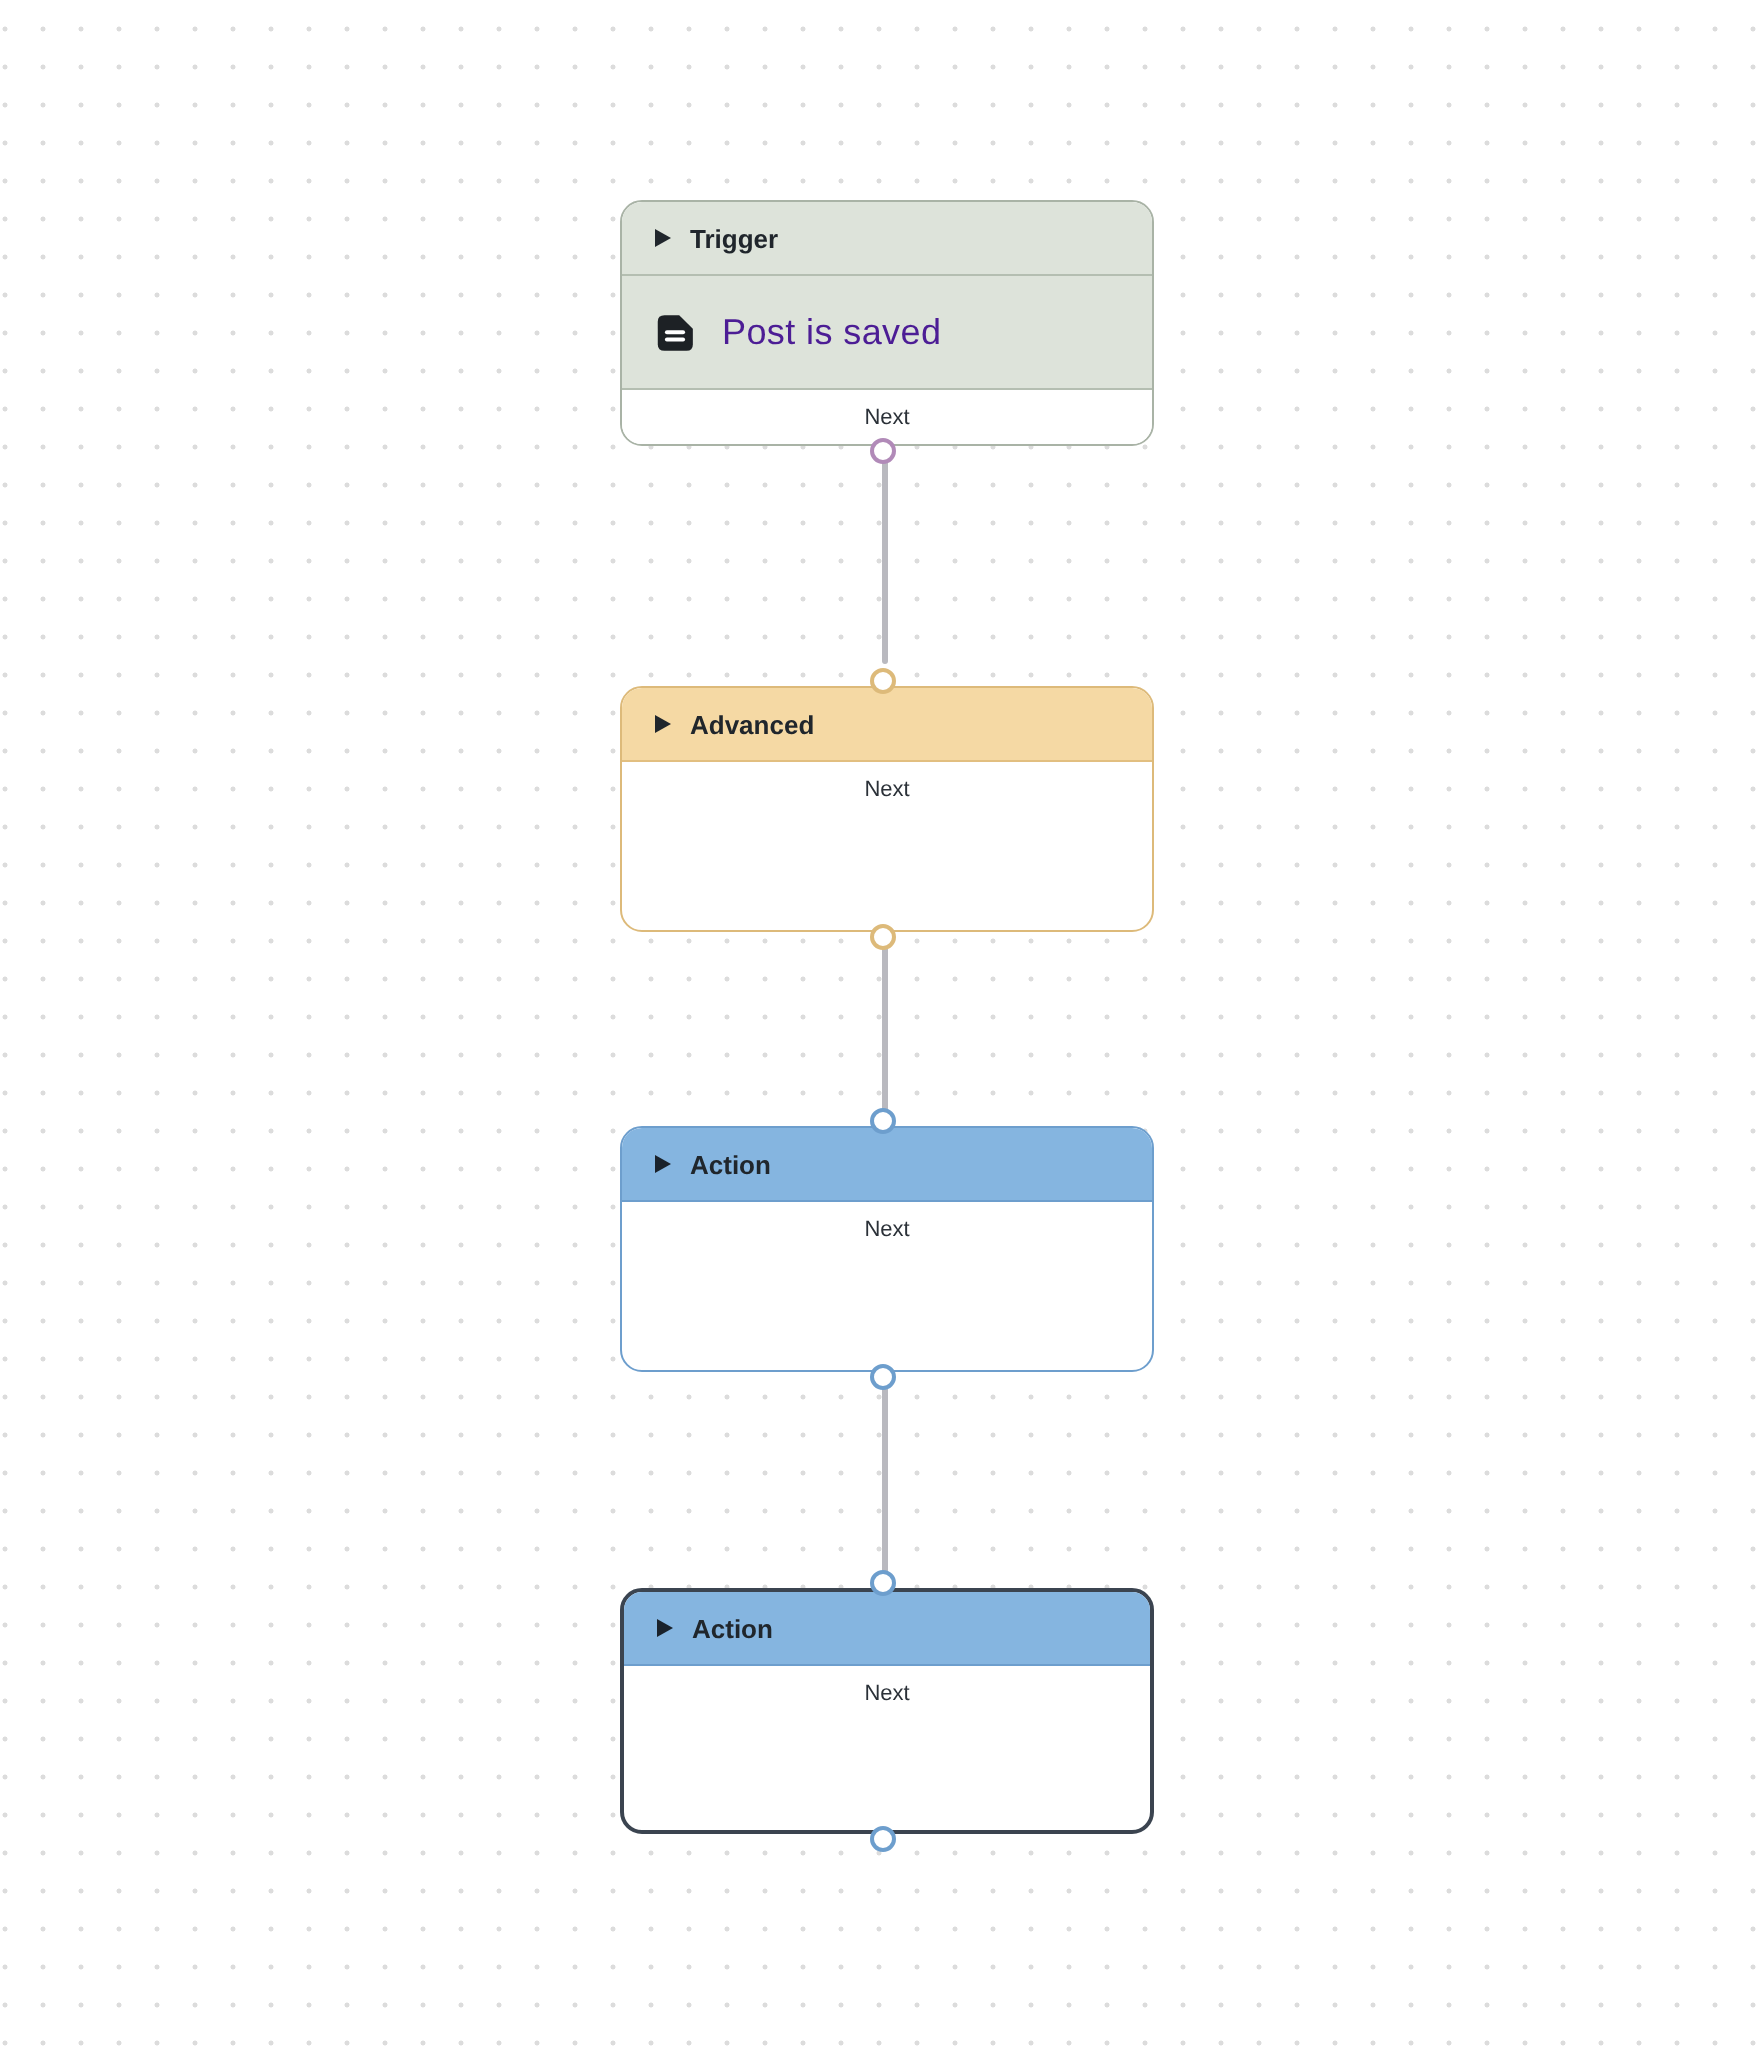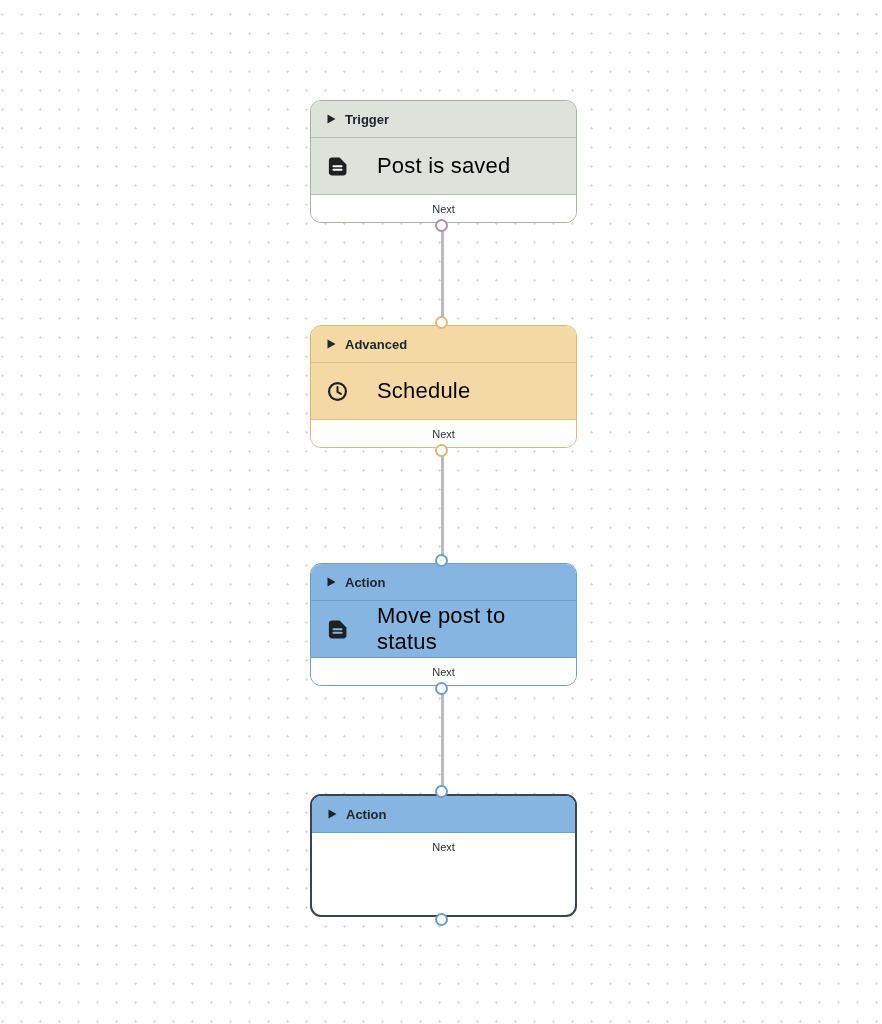--- a/index.html
+++ b/index.html
@@ -35,21 +35,21 @@
     left: 310px;
     width: 267px;
     height: 123px;
     border-radius: 11px;
     background: #ffffff;
     display: flex;
     flex-direction: column;
     overflow: visible;
   }
   .node-1 { top: 100px; }
-  .node-2 { top: 325px; }
+  .node-2 { top: 343px; }
   .node-3 { top: 563px; }
   .node-4 { top: 794px; }
 
   .node-surface {
     position: absolute; inset: 0;
     border-radius: 11px;
     overflow: hidden;
     display: flex;
     flex-direction: column;
   }
@@ -62,24 +62,24 @@
     font-size: 13px;
     font-weight: 700;
     color: #20262c;
     flex: 0 0 auto;
   }
   .node-body {
     flex: 1 1 auto;
     display: flex;
     align-items: center;
     padding: 0 16px;
-    gap: 29px;
-    font-size: 22px;
+    gap: 13px;
+    font-size: 18px;
     font-weight: 500;
-    color: #000000;
+    color: #4c1d95;
     letter-spacing: .2px;
   }
   .node-footer {
     height: 27px;
     background: #ffffff;
     display: flex;
     align-items: center;
     justify-content: center;
     font-size: 11px;
     font-weight: 400;
@@ -166,57 +166,38 @@
   <div class="node node-2 advanced">
     <div class="node-surface">
       <div class="node-header">
         <span class="hdr-icon">
           <svg viewBox="0 0 9 10" width="9" height="10">
               <path d="M0.5 0.5 L8.5 5 L0.5 9.5 Z" fill="#20262c"></path>
             </svg>
         </span>
         <span>Advanced</span>
       </div>
-      <div class="node-body">
-        <span class="body-icon">
-          <svg viewBox="0 0 20 20">
-              <circle cx="10" cy="10" r="8" fill="none" stroke="#1d2125" stroke-width="2.1"></circle>
-              <path d="M10 5.6 V10.4 L13.2 12.3" fill="none" stroke="#1d2125" stroke-width="1.9" stroke-linecap="round" stroke-linejoin="round"></path>
-            </svg>
-        </span>
-        <span>Schedule</span>
-      </div>
       <div class="node-footer">
         <span>Next</span>
       </div>
     </div>
     <div class="port port-in"></div>
     <div class="port port-out"></div>
   </div>
 
   <div class="node node-3 action">
     <div class="node-surface">
       <div class="node-header">
         <span class="hdr-icon">
           <svg viewBox="0 0 9 10" width="9" height="10">
               <path d="M0.5 0.5 L8.5 5 L0.5 9.5 Z" fill="#1a222b"></path>
             </svg>
         </span>
         <span>Action</span>
       </div>
-      <div class="node-body">
-        <span class="body-icon">
-          <svg viewBox="0 0 20 20">
-              <path d="M5 1.5 H12 L18.5 8 V15.5 Q18.5 18.5 15.5 18.5 H5 Q1.8 18.5 1.8 15.5 V4.5 Q1.8 1.5 5 1.5 Z" fill="#1d2125"></path>
-              <rect x="5.2" y="8.7" width="9.6" height="1.9" rx="0.95" fill="#85b5e0"></rect>
-              <rect x="5.2" y="12.2" width="9.6" height="1.9" rx="0.95" fill="#85b5e0"></rect>
-            </svg>
-        </span>
-        <span>Move post to status</span>
-      </div>
       <div class="node-footer">
         <span>Next</span>
       </div>
     </div>
     <div class="port port-in"></div>
     <div class="port port-out"></div>
   </div>
 
   <div class="node node-4 action selected">
     <div class="node-surface">

